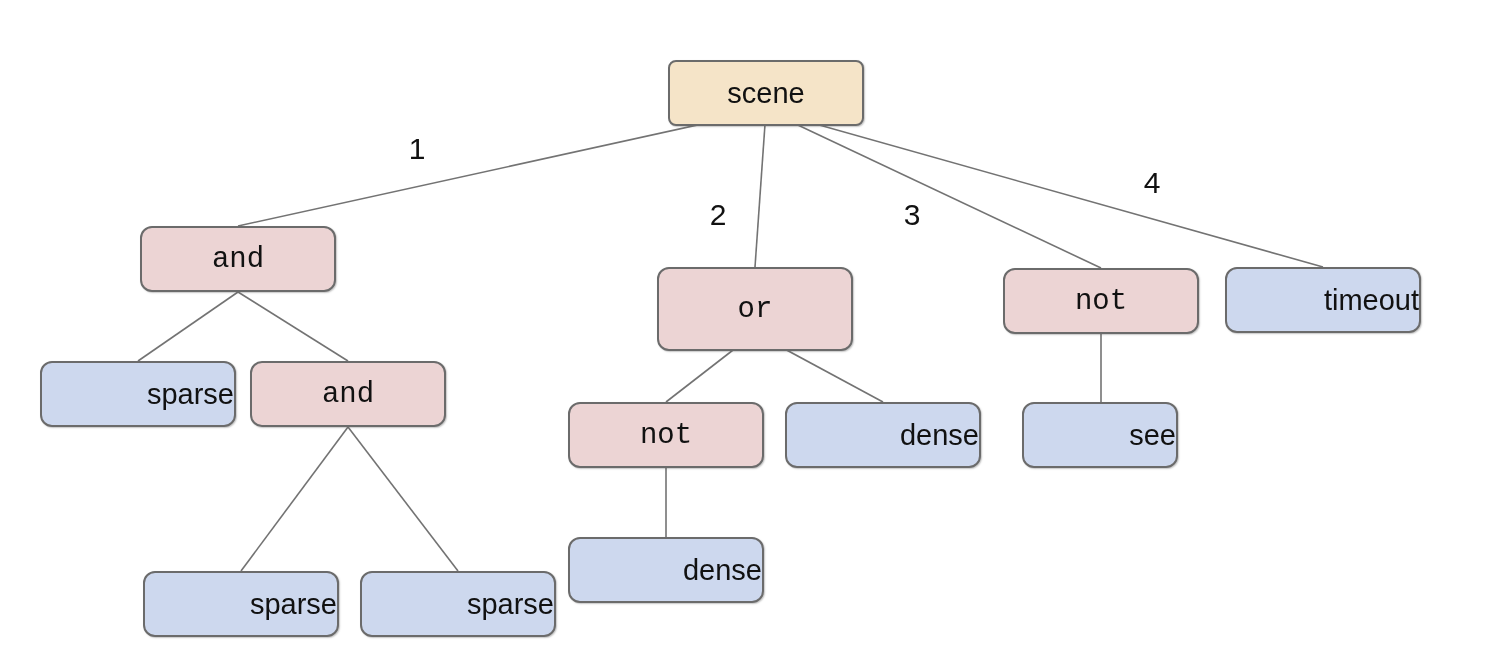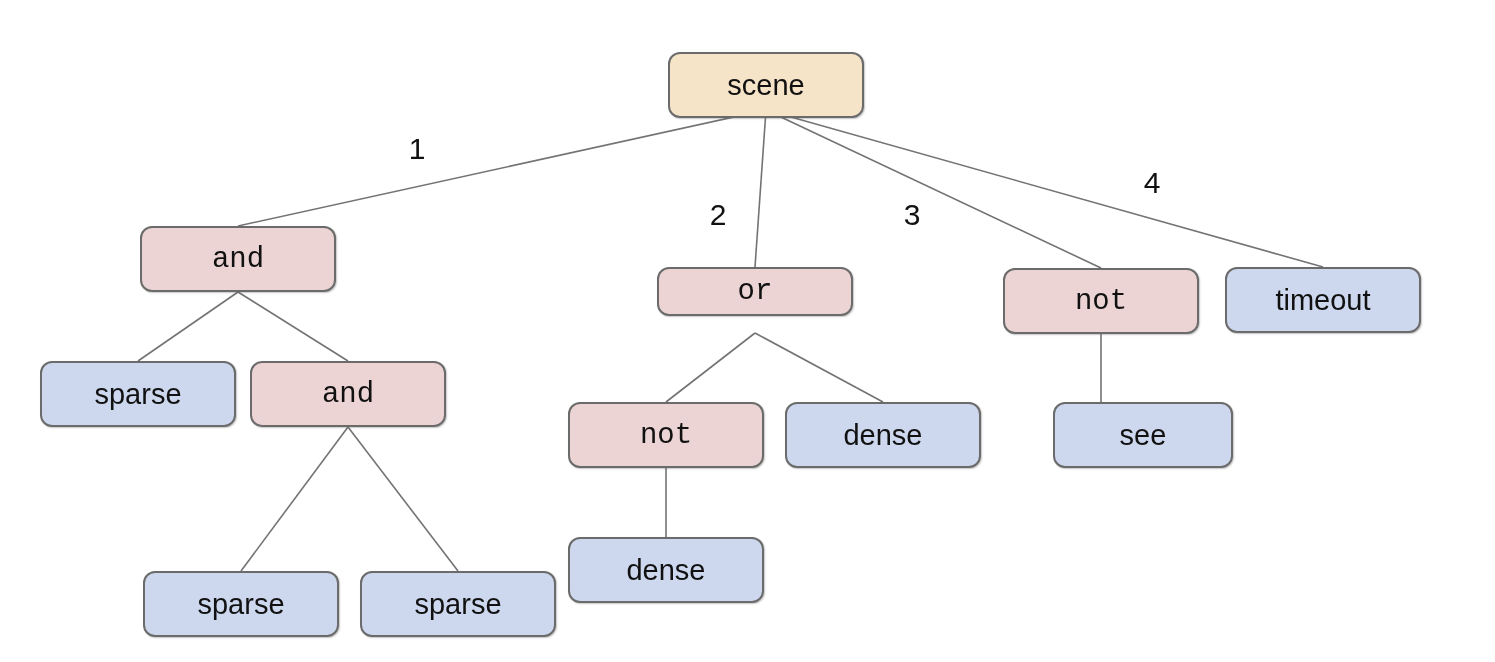--- a/index.html
+++ b/index.html
@@ -32,21 +32,21 @@
     border-radius: 12px;
     display: flex;
     align-items: center;
     justify-content: center;
     font-size: 29px;
     color: var(--text-color, #111111);
     box-shadow: 1px 1px 1.5px rgba(90,90,90,0.35);
   }
   .node.root     { background: var(--root-fill, #f5e4c8); }
   .node.operator { background: var(--operator-fill, #ecd4d4); font-family: Liberation Mono, monospace; }
-  .node.leaf     { background: var(--leaf-fill, #cdd8ee); }
+  .node.leaf     { background: var(--leaf-fill, #cdd8ee); justify-content: flex-end; }
   .edge-label {
     position: absolute;
     transform: translate(-50%, -50%);
     font-size: 30px;
     color: var(--text-color, #111111);
     line-height: 1;
   }
 </style>
 </head>
 <body>
@@ -66,48 +66,48 @@
       <line x1="666" y1="468" x2="666" y2="537"></line>
       <line x1="1101" y1="334" x2="1101" y2="402"></line>
     </svg>
   <div id="label-layer">
       <span class="edge-label" style="left: 417px; top: 149px;">1</span>
       <span class="edge-label" style="left: 718px; top: 215px;">2</span>
       <span class="edge-label" style="left: 912px; top: 215px;">3</span>
       <span class="edge-label" style="left: 1152px; top: 183px;">4</span>
     </div>
   <div id="node-layer">
-      <div class="node root" style="left: 668px; top: 52px; width: 196px; height: 66px;">
+      <div class="node root" style="left: 668px; top: 60px; width: 196px; height: 66px; border-radius: 8px;">
         <span>scene</span>
       </div>
       <div class="node operator" style="left: 140px; top: 226px; width: 196px; height: 66px;">
         <span>and</span>
       </div>
-      <div class="node operator" style="left: 657px; top: 267px; width: 196px; height: 49px;">
+      <div class="node operator" style="left: 657px; top: 267px; width: 196px; height: 84px;">
         <span>or</span>
       </div>
       <div class="node operator" style="left: 1003px; top: 268px; width: 196px; height: 66px;">
         <span>not</span>
       </div>
       <div class="node leaf" style="left: 1225px; top: 267px; width: 196px; height: 66px;">
         <span>timeout</span>
       </div>
       <div class="node leaf" style="left: 40px; top: 361px; width: 196px; height: 66px;">
         <span>sparse</span>
       </div>
       <div class="node operator" style="left: 250px; top: 361px; width: 196px; height: 66px;">
         <span>and</span>
       </div>
       <div class="node operator" style="left: 568px; top: 402px; width: 196px; height: 66px;">
         <span>not</span>
       </div>
       <div class="node leaf" style="left: 785px; top: 402px; width: 196px; height: 66px;">
         <span>dense</span>
       </div>
-      <div class="node leaf" style="left: 1053px; top: 402px; width: 180px; height: 66px;">
+      <div class="node leaf" style="left: 1022px; top: 402px; width: 156px; height: 66px;">
         <span>see</span>
       </div>
       <div class="node leaf" style="left: 568px; top: 537px; width: 196px; height: 66px;">
         <span>dense</span>
       </div>
       <div class="node leaf" style="left: 143px; top: 571px; width: 196px; height: 66px;">
         <span>sparse</span>
       </div>
       <div class="node leaf" style="left: 360px; top: 571px; width: 196px; height: 66px;">
         <span>sparse</span>

